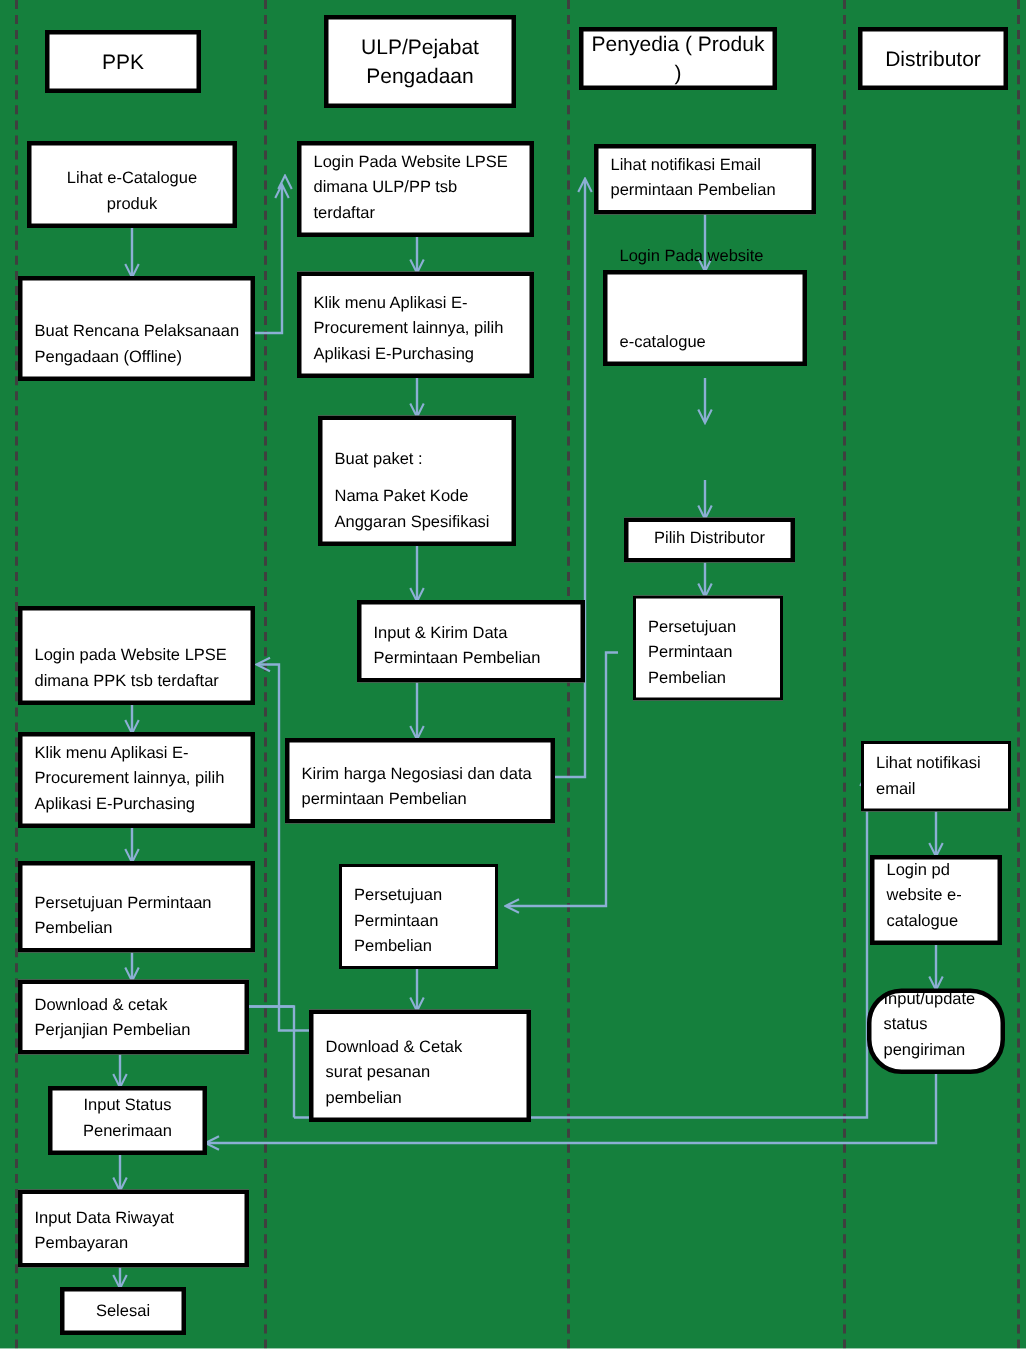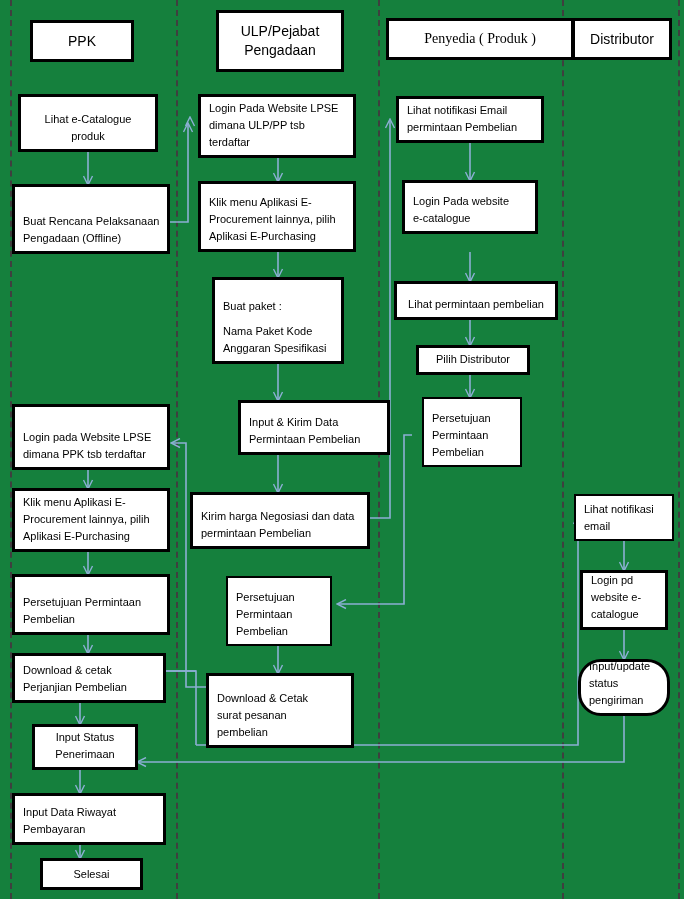--- a/index.html
+++ b/index.html
@@ -138,21 +138,21 @@
       <path d="M624,716 L624,762 L138,762" marker-end="url(#ah)"></path>
     </g>
   </svg>
 
   <div class="lane-title" style="left:30px;  top:20px; width:104px; height:42px;">
     <span>PPK</span>
   </div>
   <div class="lane-title" style="left:216px; top:10px; width:128px; height:62px;">
     <span>ULP/Pejabat Pengadaan</span>
   </div>
-  <div class="lane-title" style="left:386px; top:18px; width:188px; height:42px;font-family:Liberation Serif, serif;">
+  <div class="lane-title" style="left:386px; top:18px; width:132px; height:42px;">
     <span>Penyedia ( Produk )</span>
   </div>
   <div class="lane-title" style="left:572px; top:18px; width:100px; height:42px;">
     <span>Distributor</span>
   </div>
 
   <div class="node center" style="left:18px; top:94px; width:140px; height:58px;">
     <span class="ln">Lihat e-Catalogue</span>
     <span class="ln">produk</span>
   </div>
@@ -178,21 +178,21 @@
     <span class="ln">Perjanjian Pembelian</span>
   </div>
   <div class="node center" style="left:32px; top:724px; width:106px; height:46px;">
     <span class="ln">Input Status</span>
     <span class="ln">Penerimaan</span>
   </div>
   <div class="node" style="left:12px; top:793px; width:154px; height:52px;">
     <span class="ln">Input Data Riwayat</span>
     <span class="ln">Pembayaran</span>
   </div>
-  <div class="node center" style="left:40px; top:858px; width:103px; height:32px;">
+  <div class="node center" style="left:40px; top:858px; width:84px; height:32px;">
     <span class="ln">Selesai</span>
   </div>
 
   <div class="node" style="left:198px; top:94px; width:158px; height:64px;">
     <span class="ln">Login Pada Website LPSE</span>
     <span class="ln">dimana ULP/PP tsb</span>
     <span class="ln">terdaftar</span>
   </div>
   <div class="node" style="left:198px; top:181px; width:158px; height:71px;">
     <span class="ln">Klik menu Aplikasi E-</span>
@@ -221,26 +221,23 @@
   <div class="node" style="left:206px; top:673px; width:148px; height:75px;">
     <span class="ln">Download &amp; Cetak</span>
     <span class="ln">surat pesanan</span>
     <span class="ln">pembelian</span>
   </div>
 
   <div class="node" style="left:396px; top:96px; width:148px; height:47px;">
     <span class="ln">Lihat notifikasi Email</span>
     <span class="ln">permintaan Pembelian</span>
   </div>
-  <div class="node" style="left:402px; top:180px; width:136px; height:54px;">
+  <div class="node" style="left:402px; top:180px; width:136px; height:64px;gap:40px;">
     <span class="ln">Login Pada website</span>
     <span class="ln">e-catalogue</span>
-  </div>
-  <div class="node center" style="left:394px; top:281px; width:164px; height:39px;">
-    <span class="ln">Lihat permintaan pembelian</span>
   </div>
   <div class="node center" style="left:416px; top:345px; width:114px; height:30px;">
     <span class="ln">Pilih Distributor</span>
   </div>
   <div class="node thin" style="left:422px; top:397px; width:100px; height:70px;">
     <span class="ln">Persetujuan</span>
     <span class="ln">Permintaan</span>
     <span class="ln">Pembelian</span>
   </div>
 

